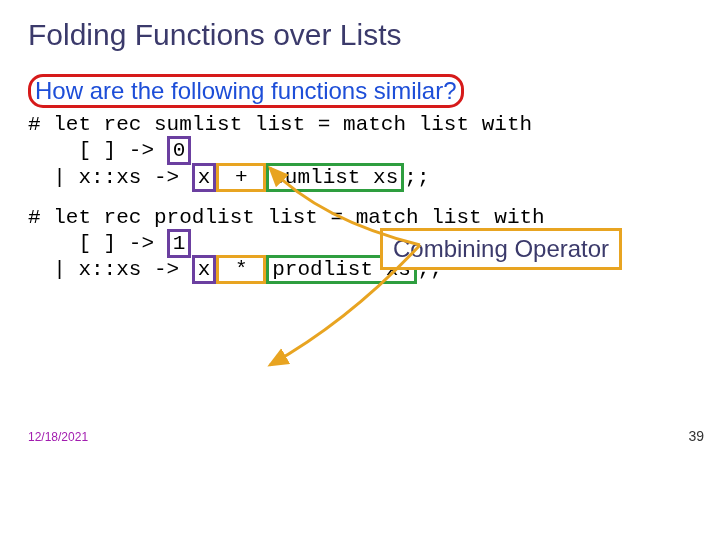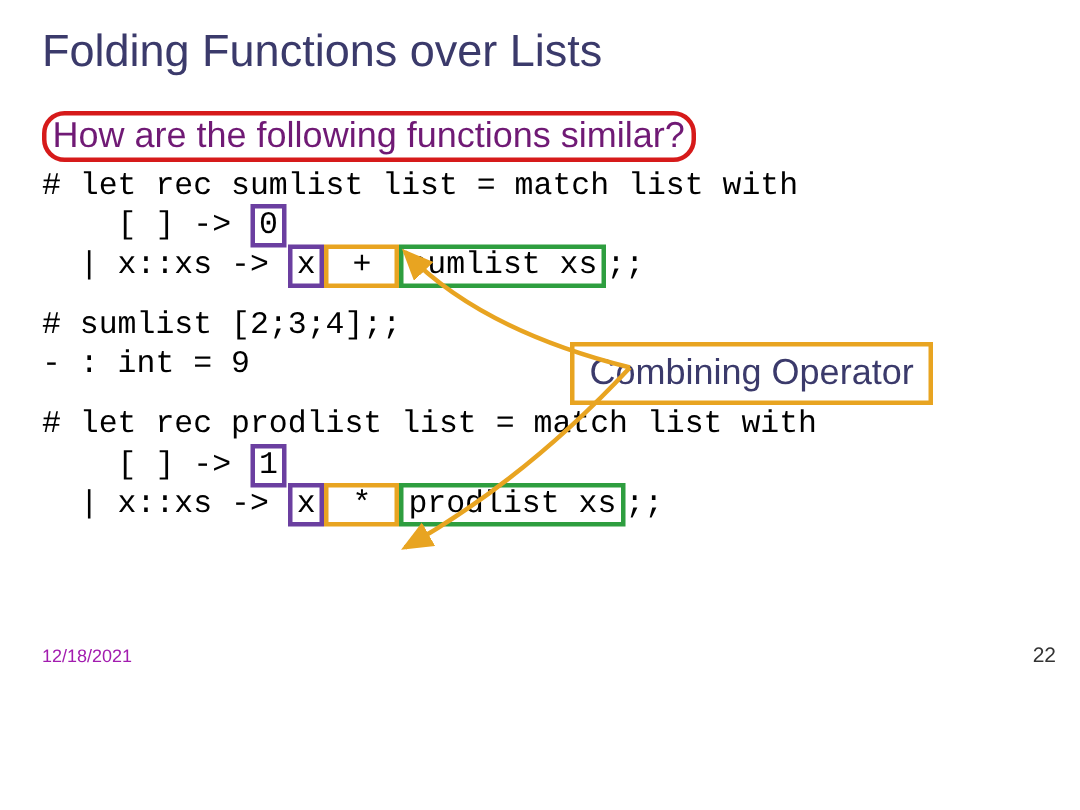--- a/index.html
+++ b/index.html
@@ -20,21 +20,21 @@
     box-sizing: border-box;
   }
   .title {
     font-size: 30px;
     color: #3b3a6b;
     margin: 0 0 22px 0;
     font-weight: normal;
   }
   .subtitle {
     font-size: 24px;
-    color: #701a75;
+    color: #1d4ed8;
     padding: 2px 6px;
     display: inline-block;
     margin-bottom: 4px;
     border-radius: 15px;
   }
   .red-box {
     border: 3px solid #d61a1a;
     display: inline-block;
     padding: 0 4px;
   }
@@ -93,36 +93,34 @@
   <h1 class="title">Folding Functions over Lists</h1>
 
   <div>
     <span class="subtitle red-box">How are the following functions similar?</span>
   </div>
 
   <div class="code-block"><span># let rec sumlist list = match list with</span>
 <span>    [ ] -&gt; </span><span class="purple-box">0</span>
 <span>  | x::xs -&gt; </span><span class="purple-box">x</span><span class="orange-box"> + </span><span class="green-box">sumlist xs</span><span>;;</span></div>
 
-  <div class="code-block"><span># sumlist [2;3;4];;</span>
-<span>- : int = 9</span></div>
 
   <div class="code-block"><span># let rec prodlist list = match list with</span>
 <span>    [ ] -&gt; </span><span class="purple-box">1</span>
 <span>  | x::xs -&gt; </span><span class="purple-box">x</span><span class="orange-box"> * </span><span class="green-box">prodlist xs</span><span>;;</span></div>
 
 
   <div class="callout" style="left:380px; top:228px;">Combining Operator</div>
 
   <svg class="arrow" style="left:250px; top:160px;" width="200" height="220">
     <defs>
       <marker id="ah" markerWidth="8" markerHeight="8" refX="6" refY="3" orient="auto">
         <path d="M0,0 L7,3 L0,6 Z" fill="#e8a421"></path>
       </marker>
     </defs>
     <path d="M170,85 Q70,60 20,8" stroke="#e8a421" stroke-width="3" fill="none" marker-end="url(#ah)"></path>
     <path d="M170,85 Q100,160 20,205" stroke="#e8a421" stroke-width="3" fill="none" marker-end="url(#ah)"></path>
   </svg>
 
   <div class="footer-date">12/18/2021</div>
-  <div class="footer-page">22</div>
+  <div class="footer-page">39</div>
 
 </div>
 
 </body></html>

